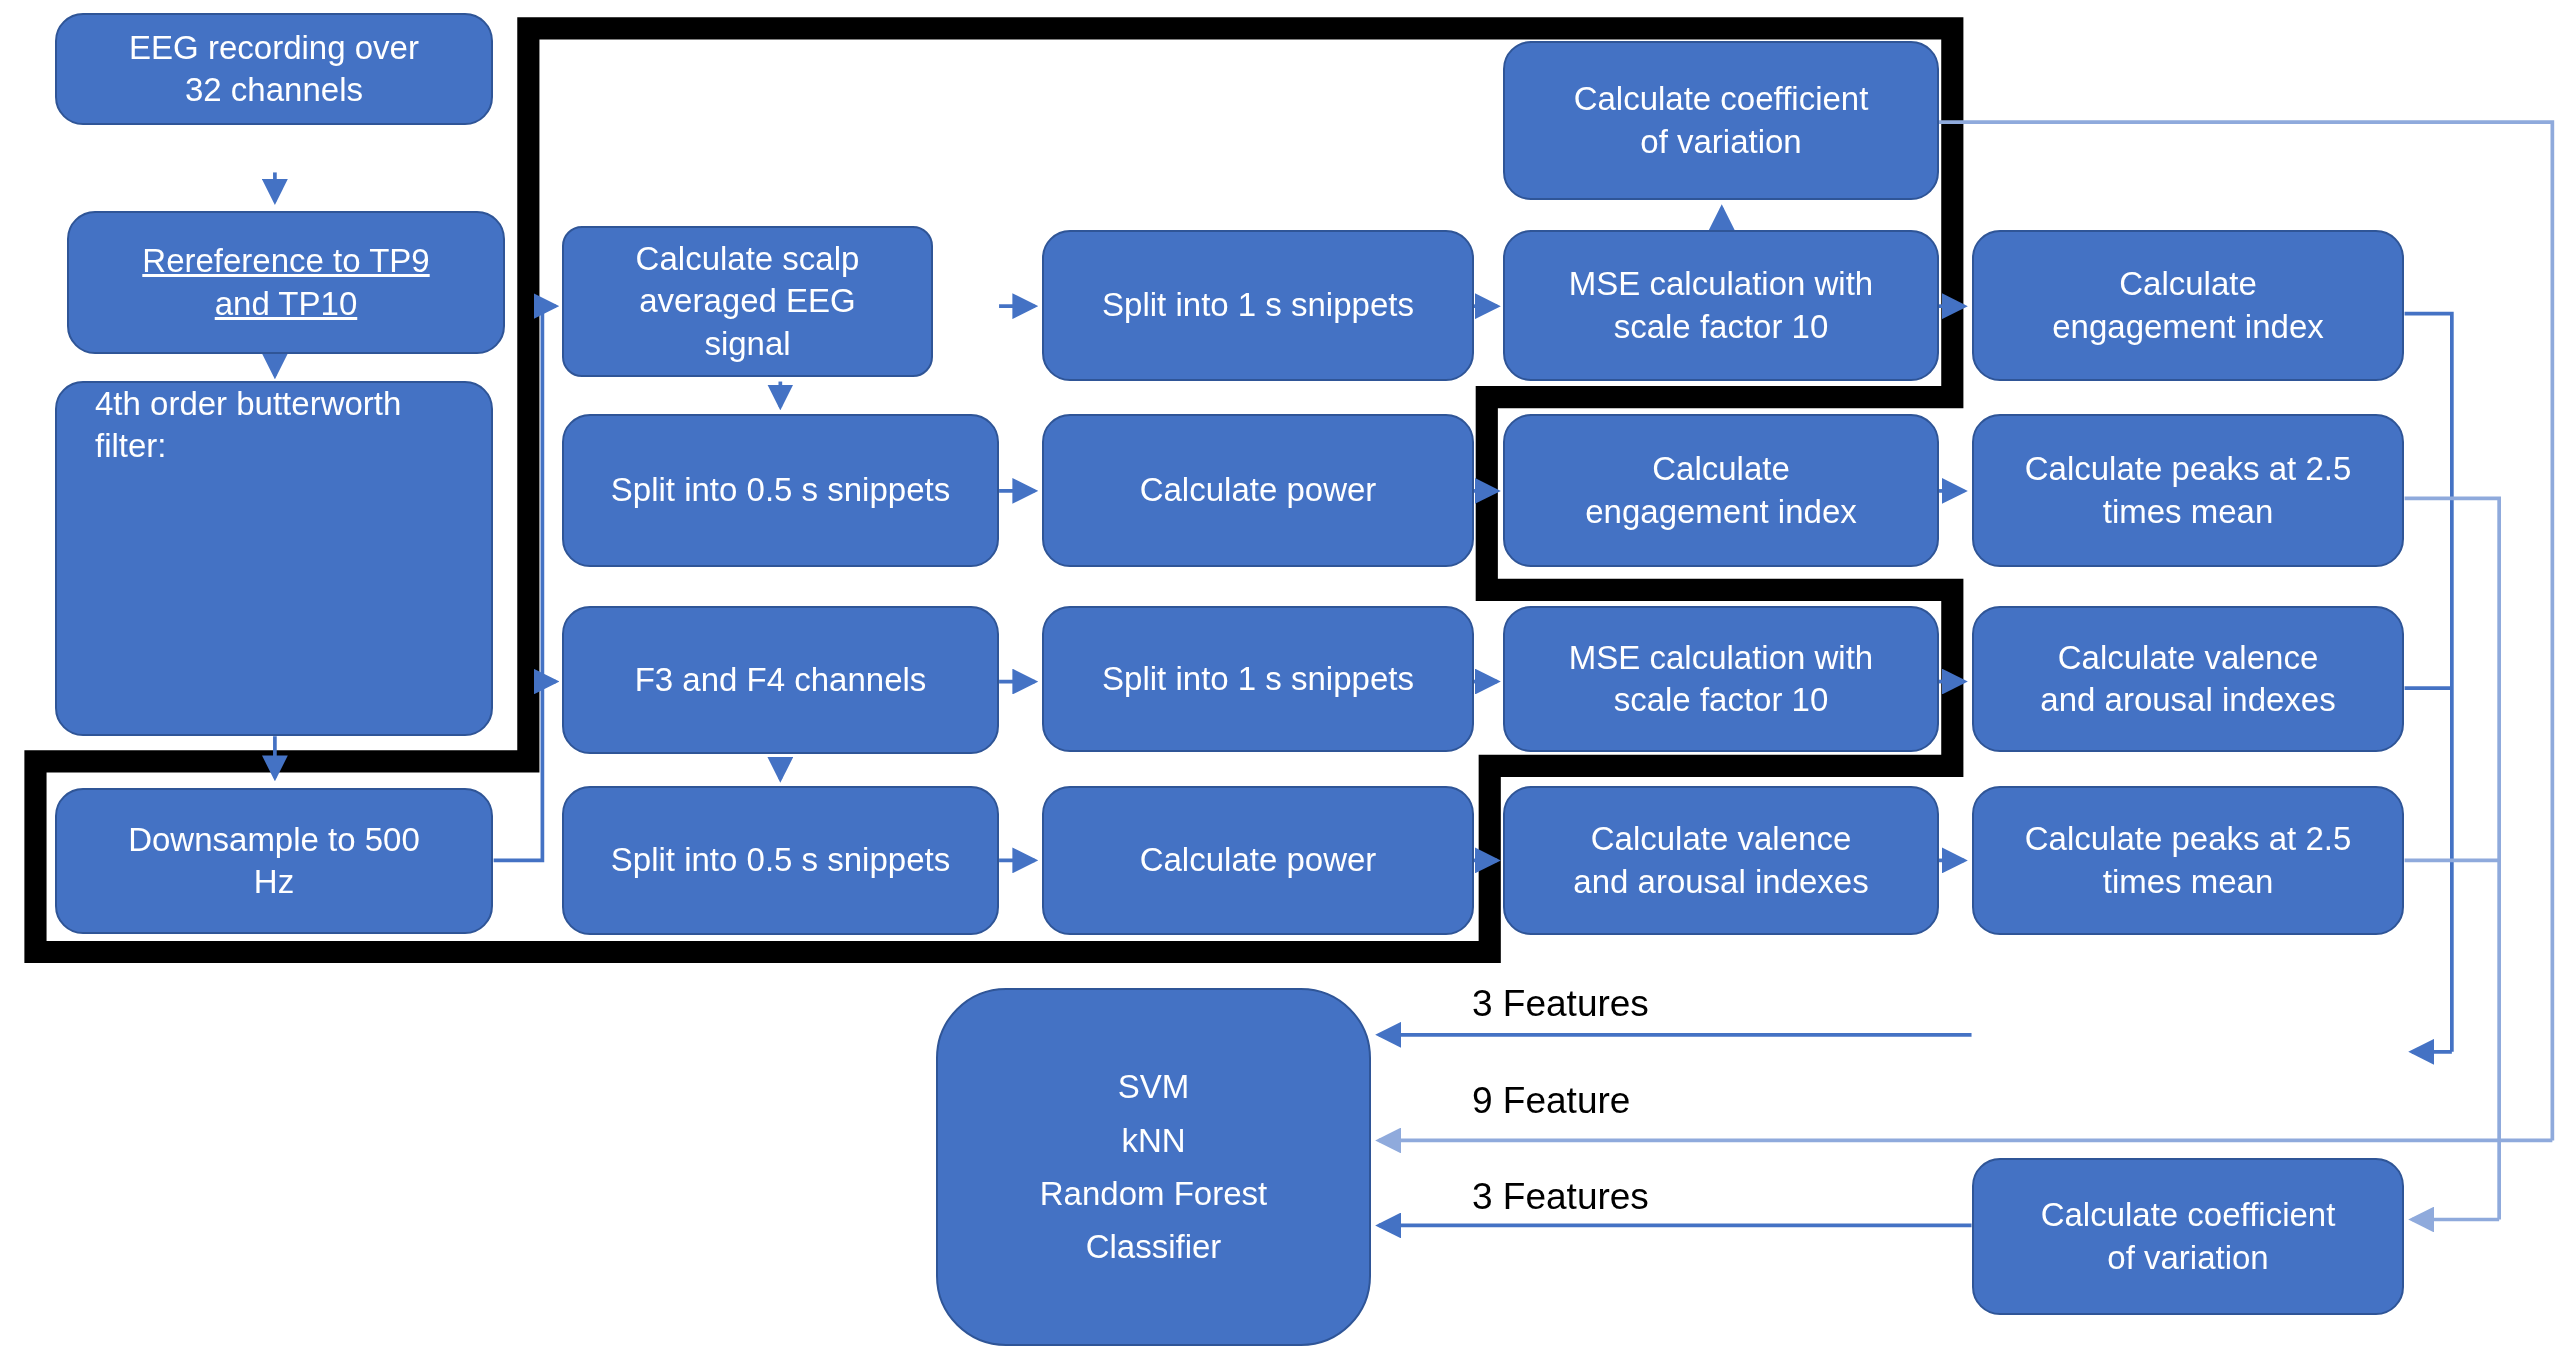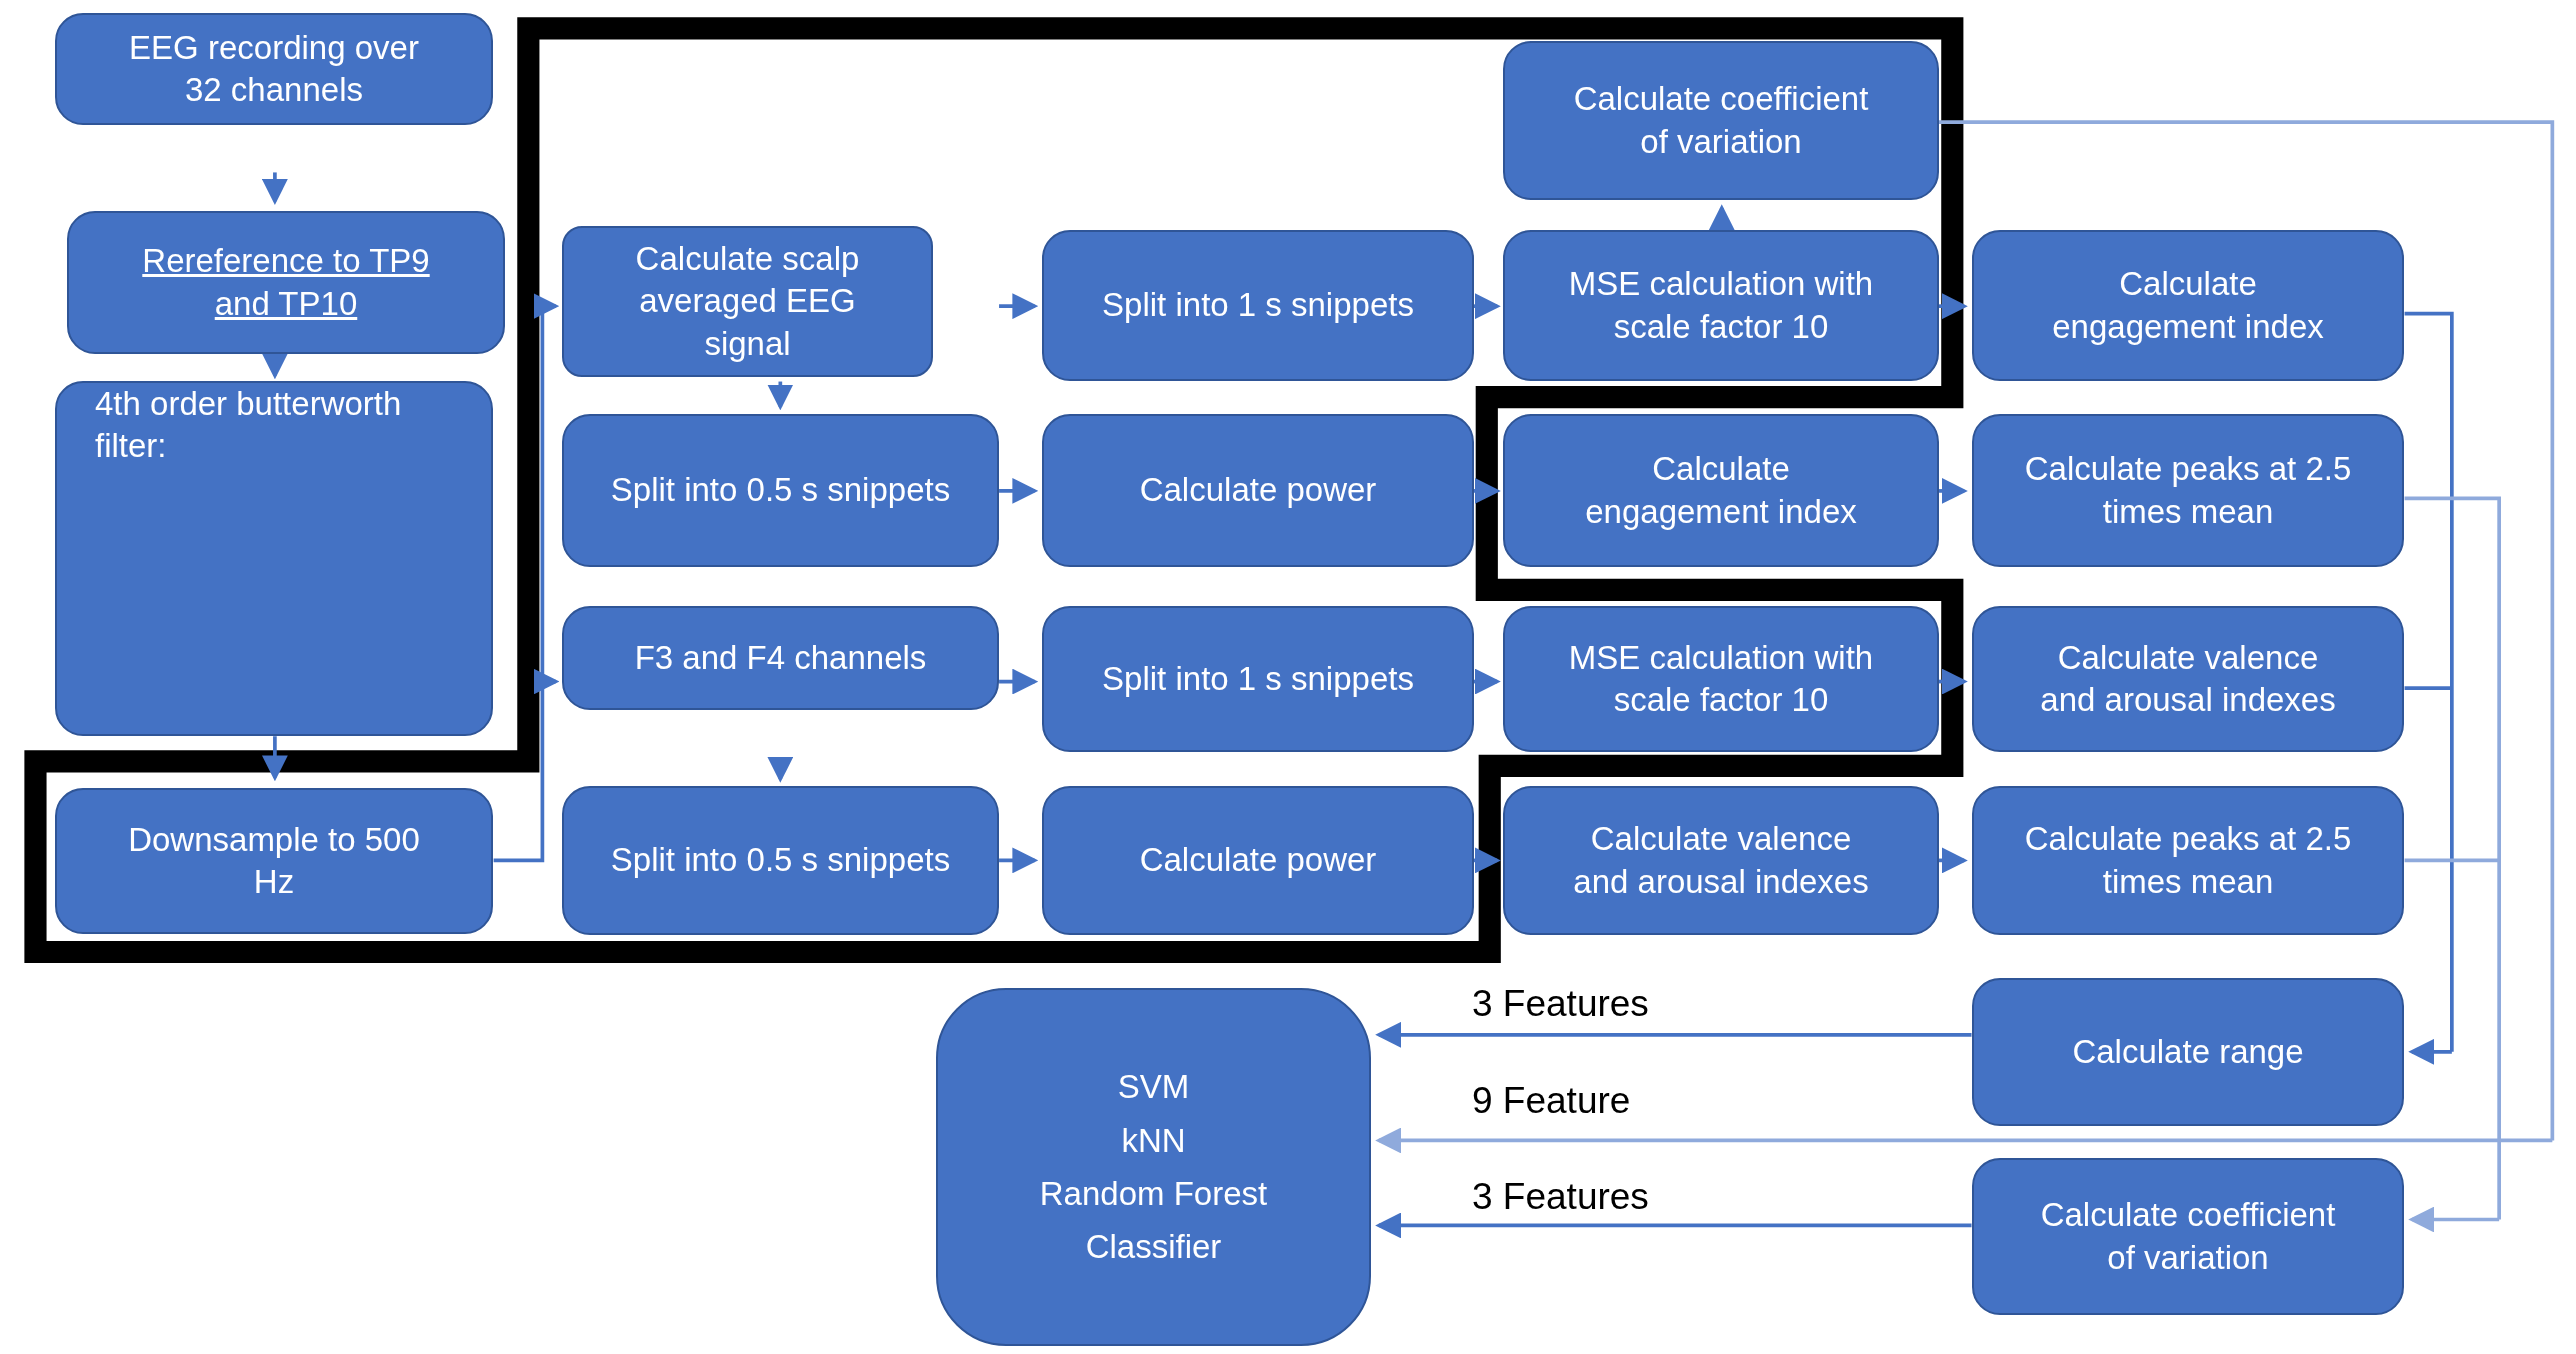--- a/index.html
+++ b/index.html
@@ -140,21 +140,21 @@
   </div>
 
   <div class="box w400" style="left:562px;top:226px;width:371px;height:151px;border-radius:20px;">
     <span class="txt">Calculate scalp averaged EEG signal</span>
   </div>
 
   <div class="box w460" style="left:562px;top:414px;width:437px;height:153px;">
     <span class="txt">Split into 0.5 s snippets</span>
   </div>
 
-  <div class="box w520" style="left:562px;top:606px;width:437px;height:104px;">
+  <div class="box w520" style="left:562px;top:606px;width:437px;height:148px;">
     <span class="txt">F3 and F4 channels</span>
   </div>
 
   <div class="box w460" style="left:562px;top:786px;width:437px;height:149px;">
     <span class="txt">Split into 0.5 s snippets</span>
   </div>
 
   <div class="box w460" style="left:1042px;top:230px;width:432px;height:151px;">
     <span class="txt">Split into 1 s snippets</span>
   </div>
@@ -200,23 +200,20 @@
   </div>
 
   <div class="box w400" style="left:1972px;top:606px;width:432px;height:146px;">
     <span class="txt">Calculate valence and arousal indexes</span>
   </div>
 
   <div class="box w460" style="left:1972px;top:786px;width:432px;height:149px;">
     <span class="txt">Calculate peaks at 2.5 times mean</span>
   </div>
 
-  <div class="box w520" style="left:1972px;top:978px;width:432px;height:148px;">
-    <span class="txt">Calculate range</span>
-  </div>
 
   <div class="box w420" style="left:1972px;top:1158px;width:432px;height:157px;">
     <span class="txt">Calculate coefficient of variation</span>
   </div>
 
   <div class="box classifier" style="left:936px;top:970px;width:435px;height:358px;">
     <span class="cl-line">SVM</span>
     <span class="cl-line">kNN</span>
     <span class="cl-line">Random Forest</span>
     <span class="cl-line">Classifier</span>

